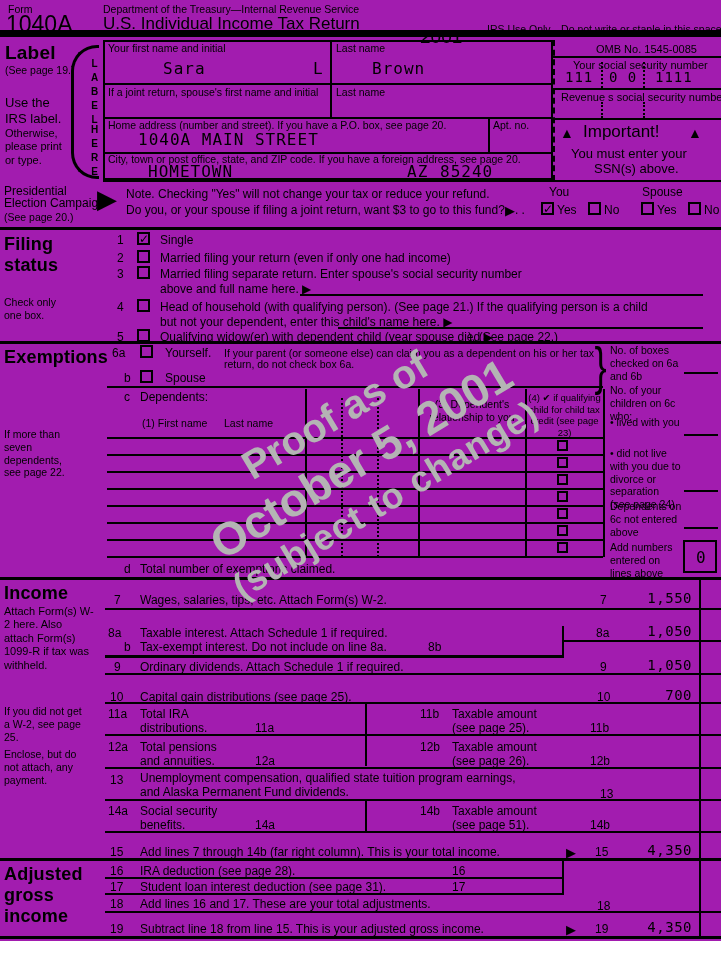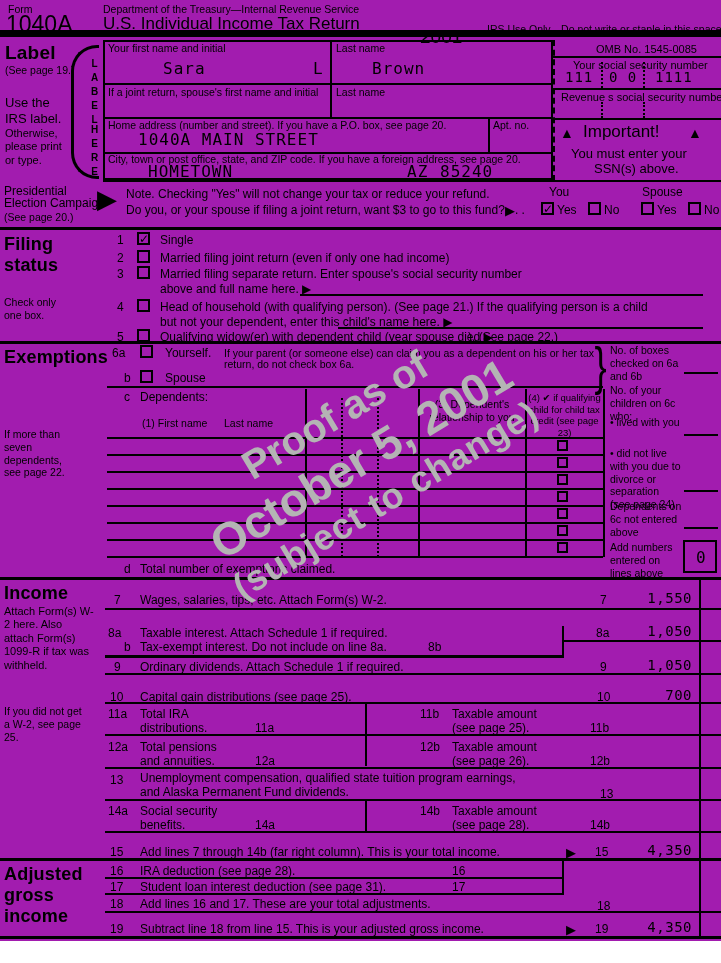--- a/index.html
+++ b/index.html
@@ -125,21 +125,21 @@
   <div class="abs sec" style="left:4px;top:234px">Filing</div>
   <div class="abs sec" style="left:4px;top:255px">status</div>
   <div class="abs f10 wrap" style="left:4px;top:296px;width:60px">Check only one box.</div>
 
   <div class="abs b f12" style="left:117px;top:233px">1</div>
   <div class="cb" style="left:137px;top:232px">✓</div>
   <div class="abs f12" style="left:160px;top:233px">Single</div>
 
   <div class="abs b f12" style="left:117px;top:251px">2</div>
   <div class="cb" style="left:137px;top:250px"></div>
-  <div class="abs f12" style="left:160px;top:251px">Married filing joint return (even if only one had income)</div>
+  <div class="abs f12" style="left:160px;top:251px">Married filing your return (even if only one had income)</div>
 
   <div class="abs b f12" style="left:117px;top:267px">3</div>
   <div class="cb" style="left:137px;top:266px"></div>
   <div class="abs f12" style="left:160px;top:267px">Married filing separate return. Enter spouse's social security number</div>
   <div class="abs f12" style="left:160px;top:282px">above and full name here. ▶</div>
   <div class="hl" style="left:300px;top:294px;width:403px;height:1.5px"></div>
 
   <div class="abs b f12" style="left:117px;top:300px">4</div>
   <div class="cb" style="left:137px;top:299px"></div>
   <div class="abs f12" style="left:160px;top:300px">Head of household (with qualifying person). (See page 21.) If the qualifying person is a child</div>
@@ -213,20 +213,21 @@
     <div class="abs hand" style="left:11px;top:6px">0</div>
   </div>
 
   <div class="abs b f12" style="left:124px;top:562px">d</div>
   <div class="abs f12" style="left:140px;top:562px">Total number of exemptions claimed.</div>
   <div class="hl" style="left:0;top:577px;width:721px;height:3px"></div>
 
   <div class="abs sec" style="left:4px;top:583px">Income</div>
   <div class="abs b f11 wrap" style="left:4px;top:605px;width:90px">Attach Form(s) W-2 here. Also attach Form(s) 1099-R if tax was withheld.</div>
   <div class="abs f10 wrap" style="left:4px;top:705px;width:80px">If you did not get a W-2, see page 25.</div>
+  <div class="abs f10 wrap" style="left:4px;top:748px;width:82px">Enclose, but do not attach, any payment.</div>
   <div class="vl" style="left:699px;top:577px;height:360px"></div>
 
   <div class="abs b f12" style="left:114px;top:593px">7</div>
   <div class="abs f12" style="left:140px;top:593px">Wages, salaries, tips, etc. Attach Form(s) W-2.</div>
   <div class="abs f12" style="left:600px;top:593px">7</div>
   <div class="amt" style="left:630px;top:590px">1,550</div>
   <div class="hl" style="left:105px;top:608px;width:616px"></div>
 
   <div class="abs b f12" style="left:108px;top:626px">8a</div>
   <div class="abs f12" style="left:140px;top:626px"><span class="b">Taxable</span><span> interest. Attach Schedule 1 if required.</span></div>
@@ -279,21 +280,21 @@
   <div class="abs f12" style="left:600px;top:787px">13</div>
   <div class="hl" style="left:105px;top:799px;width:616px"></div>
 
   <div class="abs b f12" style="left:108px;top:804px">14a</div>
   <div class="abs f12" style="left:140px;top:804px">Social security</div>
   <div class="abs f12" style="left:140px;top:818px">benefits.</div>
   <div class="abs f12" style="left:255px;top:818px">14a</div>
   <div class="vl" style="left:365px;top:799px;height:32px"></div>
   <div class="abs b f12" style="left:420px;top:804px">14b</div>
   <div class="abs f12" style="left:452px;top:804px">Taxable amount</div>
-  <div class="abs f12" style="left:452px;top:818px">(see page 28).</div>
+  <div class="abs f12" style="left:452px;top:818px">(see page 51).</div>
   <div class="abs f12" style="left:590px;top:818px">14b</div>
   <div class="hl" style="left:105px;top:831px;width:616px"></div>
 
   <div class="abs b f12" style="left:110px;top:845px">15</div>
   <div class="abs f12" style="left:140px;top:845px"><span>Add lines 7 through 14b (far right column). This is your </span><span class="b">total income.</span></div>
   <div class="abs arrow" style="left:566px;top:845px">▶</div>
   <div class="abs f12" style="left:595px;top:845px">15</div>
   <div class="amt" style="left:630px;top:842px">4,350</div>
   <div class="hl" style="left:0;top:858px;width:721px;height:2.5px"></div>
 

